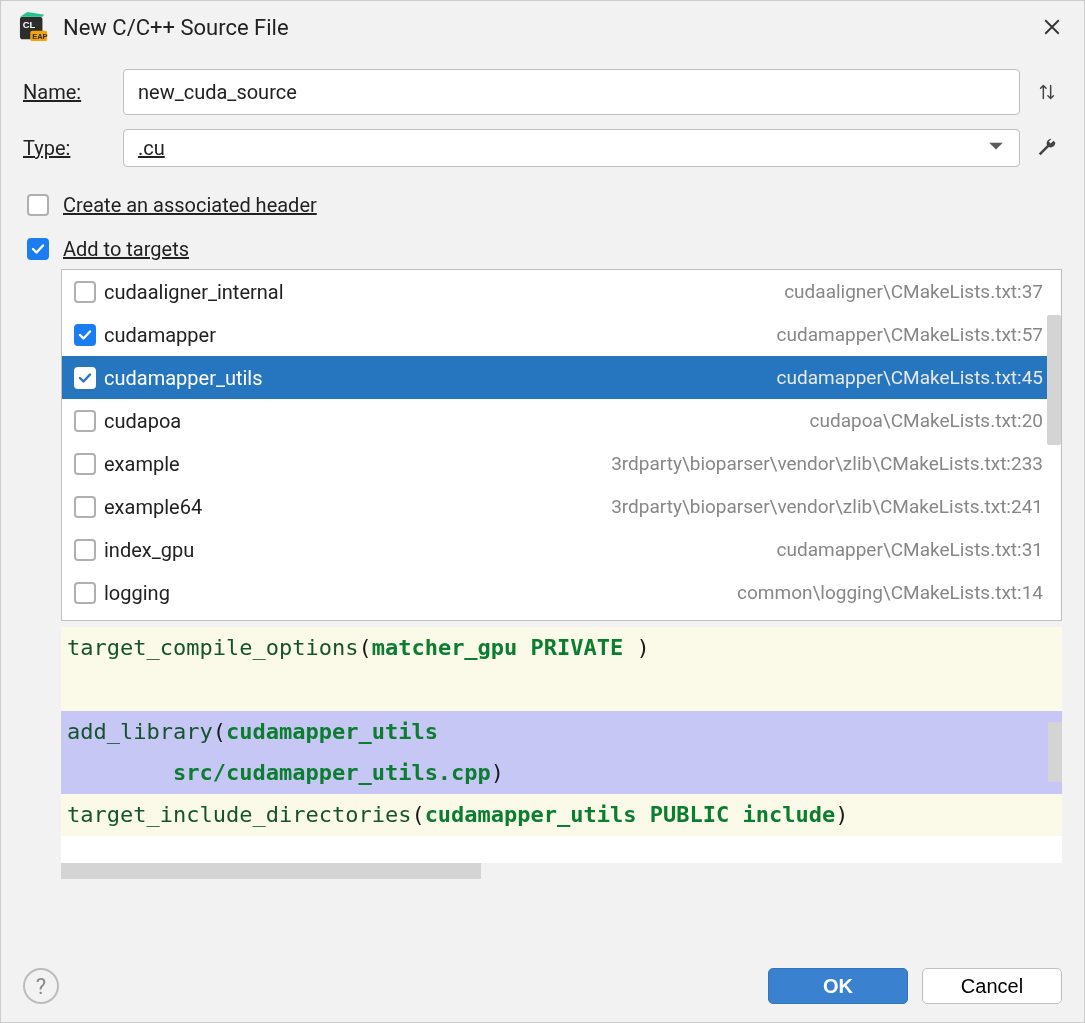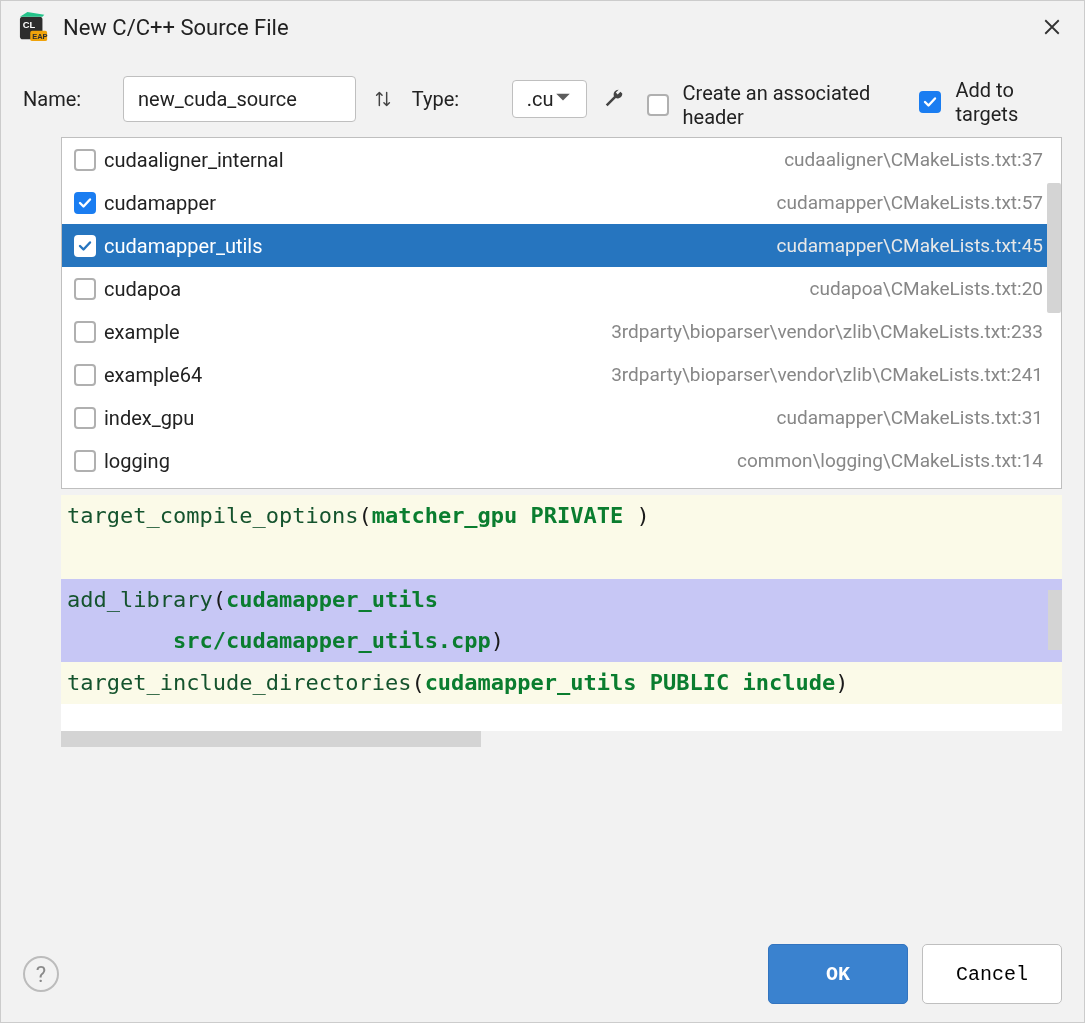--- a/index.html
+++ b/index.html
@@ -39,22 +39,23 @@
     width: 36px; height: 36px;
     display: flex; align-items: center; justify-content: center;
     cursor: pointer;
     color: #333;
   }
   .close-btn svg { width: 18px; height: 18px; }
 
   .form-area {
     padding: 22px 22px 0 22px;
     display: flex;
-    flex-direction: row;
+    flex-direction: column;
     gap: 14px;
+    text-decoration: underline;
   }
   .row {
     display: flex;
     align-items: center;
     gap: 12px;
   }
   .label-col {
     width: 88px;
     font-size: 20px;
     color: #222;
@@ -215,24 +216,24 @@
     border: 2px solid #bcbcbc;
     border-radius: 50%;
     color: #8a8a8a;
     font-size: 22px;
     display: flex; align-items: center; justify-content: center;
     cursor: pointer;
   }
   .spacer { flex: 1; }
   .btn {
     min-width: 140px;
-    height: 60px;
+    height: 36px;
     border-radius: 5px;
     font-size: 20px;
-    font-family: Liberation Mono, monospace;
+    font-family: Liberation Sans, sans-serif;
     cursor: pointer;
     border: 1px solid #bfbfbf;
     background: #fff;
   }
   .btn.primary {
     background: #3a82cf;
     border-color: #3374bf;
     color: #fff;
     font-weight: 600;
   }

